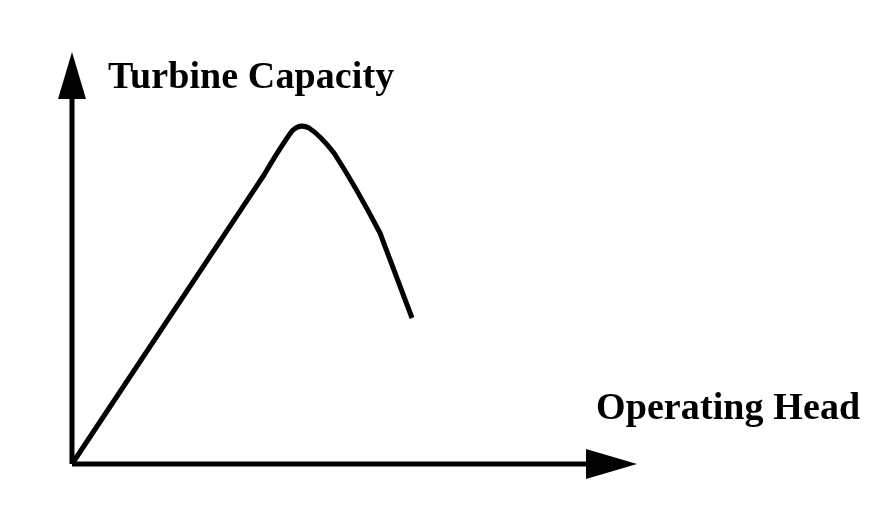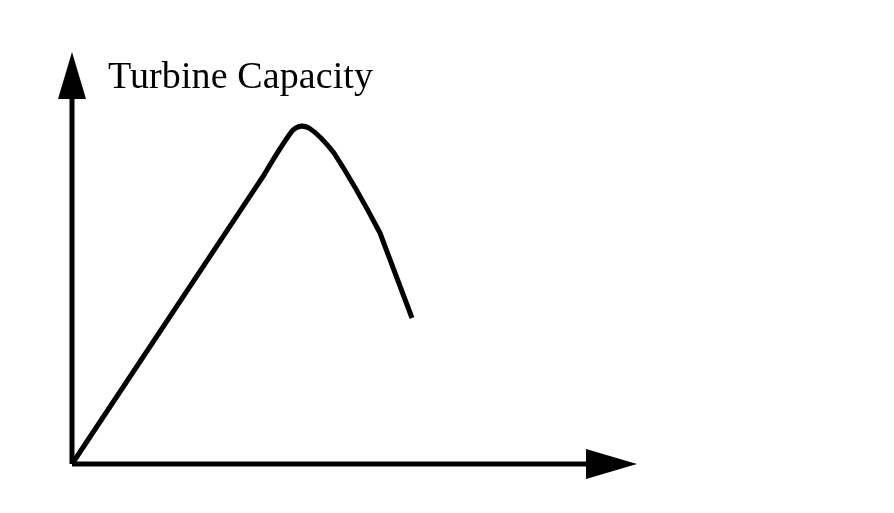--- a/index.html
+++ b/index.html
@@ -22,21 +22,21 @@
     top: 0;
     width: 894px;
     height: 513px;
     display: block;
   }
   .axis-label {
     position: absolute;
     color: #000000;
     font-family: "Liberation Serif", "DejaVu Serif", serif;
     font-size: 38px;
-    font-weight: normal;
+    font-weight: bold;
     line-height: 1;
     white-space: nowrap;
     letter-spacing: 0.1px;
   }
   #y-axis-label {
     left: 108px;
     top: 56px;
   }
   #x-axis-label {
     left: 596px;
@@ -56,14 +56,15 @@
 
     <line x1="72" y1="464" x2="588" y2="464" stroke="#000000" stroke-width="5" stroke-linecap="butt"></line>
 
     <polygon points="637,464 586,449 586,479" fill="#000000"></polygon>
 
     <path d="M 72,464 L 264,175 Q 281,146 292,131 Q 300,123 309,128 Q 320,135 334,153 Q 356,187 380,233 L 412,318" fill="none" stroke="#000000" stroke-width="5" stroke-linecap="butt" stroke-linejoin="round"></path>
   </svg>
 
   <div class="axis-label" id="y-axis-label">Turbine Capacity</div>
 
+  <div class="axis-label" id="x-axis-label">Operating Head</div>
 
 </div>
 
 </body></html>

